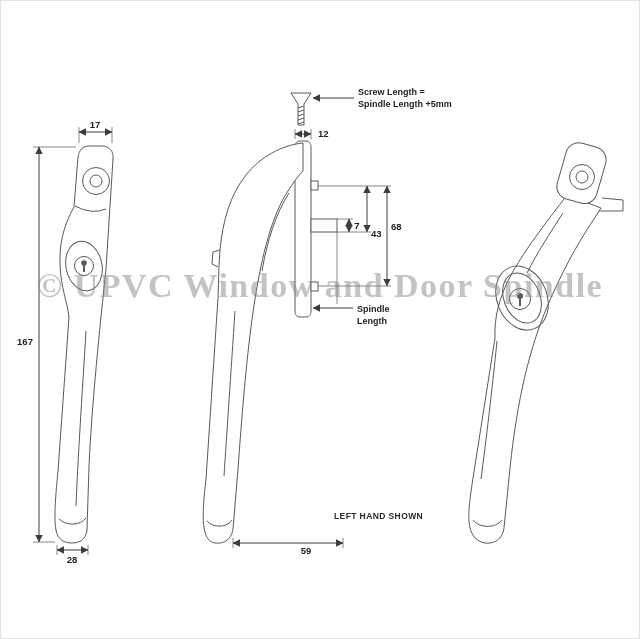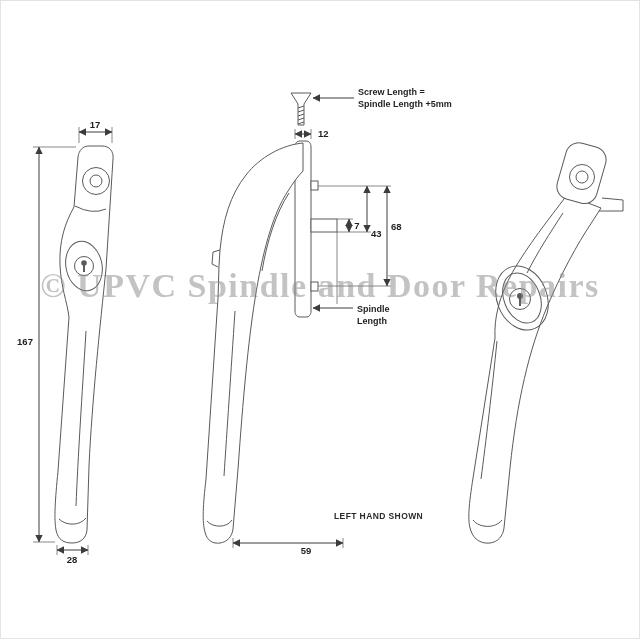--- a/index.html
+++ b/index.html
@@ -199,15 +199,15 @@
       <g>
         <circle cx="519" cy="295" r="3" fill="#5a5a5a"></circle>
         <line x1="519" y1="295" x2="519" y2="305" stroke="#5a5a5a" stroke-width="2"></line>
       </g>
 
       <path class="draw" d="M 496,340 C 491,390 485,440 480,478"></path>
       <path class="draw" d="M 472,519 C 478,527 494,528 501,519"></path>
     </g>
   </svg>
 
-  <div class="watermark">© UPVC Spindle and Door Repairs</div>
+  <div class="watermark">© UPVC Window and Door Spindle</div>
 
 </div>
 
 </body></html>

